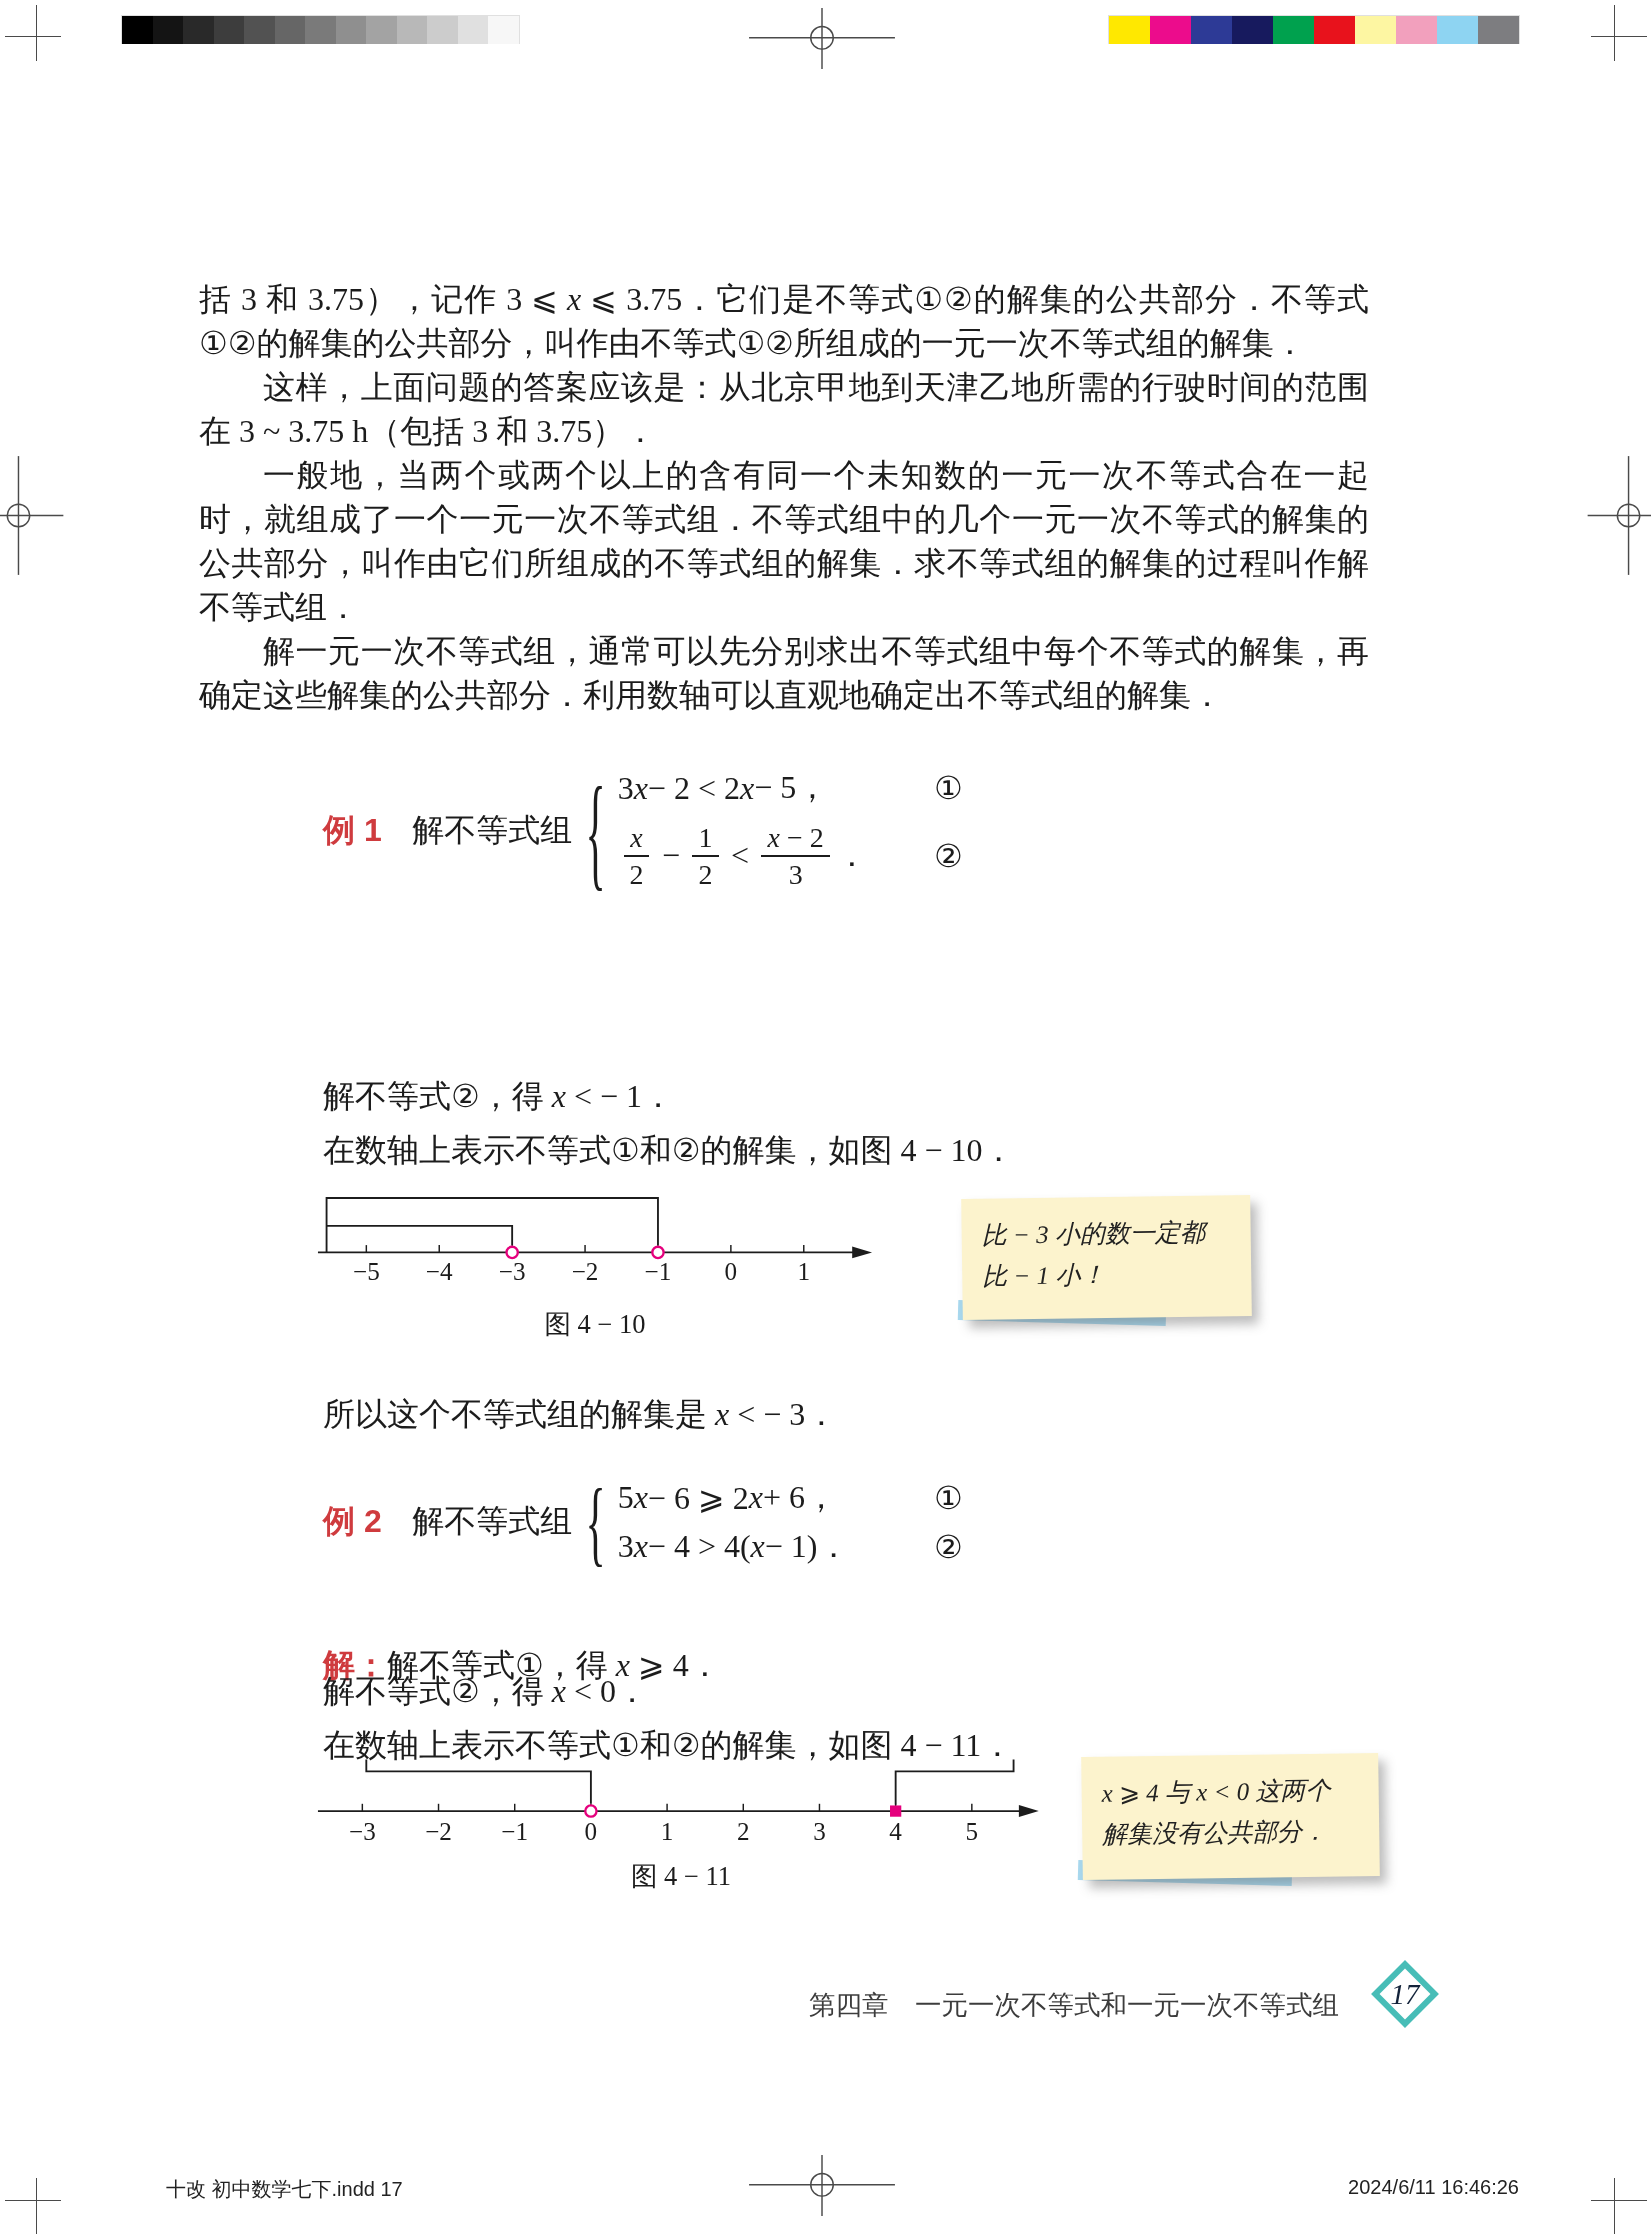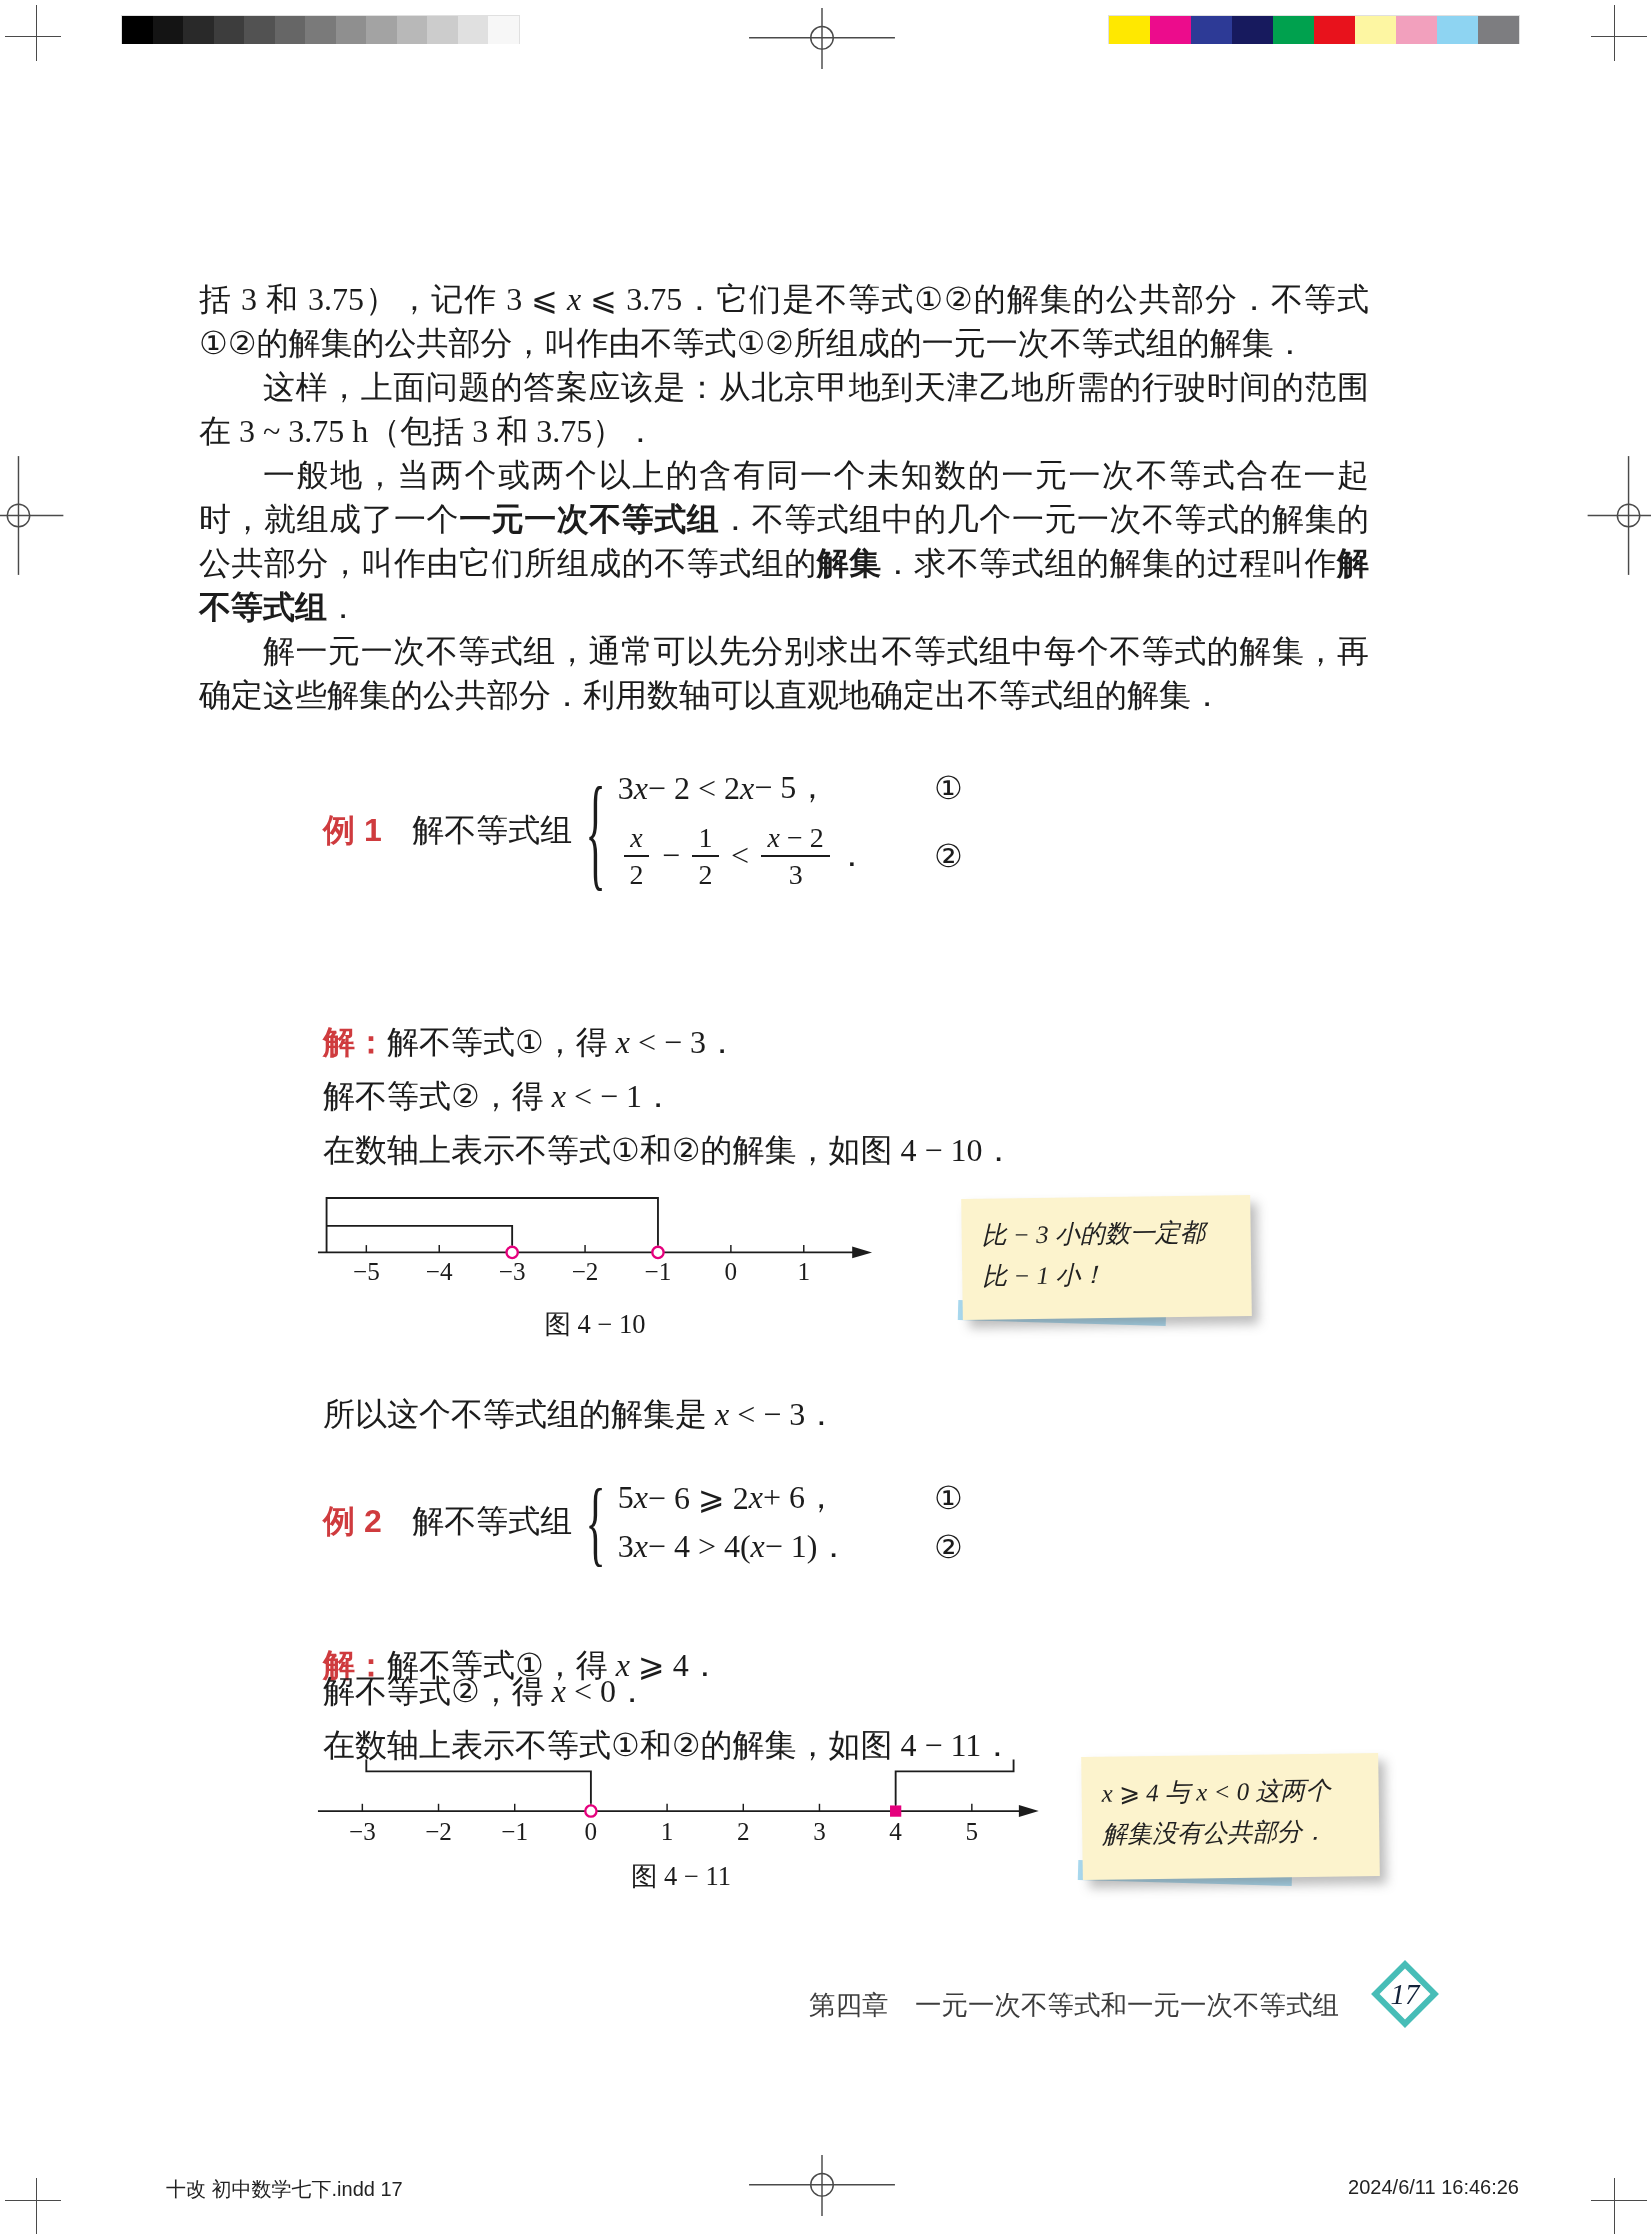--- a/index.html
+++ b/index.html
@@ -15,21 +15,21 @@
   .colorbar .swatch { width:41px; height:28px; }
   .crop-mark { position:absolute; background:#4a4a4a; }
   .crosshair { position:absolute; }
   .crosshair line, .crosshair circle { stroke:#4a4a4a; stroke-width:2.2; fill:none; }
 
   
   .content { position:absolute; left:199px; top:277px; width:1170px;
              font-size:32px; line-height:44px; text-align:justify; }
   .para { margin:0; text-indent:2em; }
   .para.no-indent { text-indent:0; }
-  .term { font-family:"Liberation Sans","DejaVu Sans",sans-serif; font-weight:bold; }
+  .term { font-family:"Liberation Sans","DejaVu Sans",sans-serif; font-weight:normal; }
   .var  { font-style:italic; }
 
   
   .example { position:absolute; left:323px; display:flex; align-items:center; font-size:32px; }
   #example1 { top:763px; }
   #example2 { top:1473px; }
   .ex-label { color:var(--accent-red,#cf3b3e); font-family:"Liberation Sans","DejaVu Sans",sans-serif;
               font-weight:bold; margin-right:30.5px; white-space:nowrap; }
   .ex-intro { margin-right:8px; white-space:nowrap; }
   .brace { display:inline-block; font-size:42px; line-height:1; transform-origin:center; margin:0 12px 0 5.3px; }
@@ -191,21 +191,20 @@
               <span class="num"><span class="var">x</span><span> − 2</span></span>
               <span class="den">3</span>
             </span>
           <span>．</span>
         </span>
         <span class="mark">②</span>
       </div>
     </div>
   </div>
 
-  <div class="sol-line" id="ex1-sol1"><span class="sol-label">解：</span><span>解不等式①，得 </span><span class="var">x</span><span> &lt; − 3．</span></div>
   <div class="sol-line" id="ex1-sol2"><span>解不等式②，得 </span><span class="var">x</span><span> &lt; − 1．</span></div>
   <div class="sol-line" id="ex1-sol3"><span>在数轴上表示不等式①和②的解集，如图 4 − 10．</span></div>
 
   <div class="figure" id="fig410">
     <svg width="570" height="123" viewBox="0 0 860 185">
       <line class="axis" x1="12" y1="118" x2="826" y2="118"></line>
       <polygon class="arrowhead" points="848,118 818,109 818,127"></polygon>
       <line class="tick" x1="85" y1="107" x2="85" y2="118"></line>
       <line class="tick" x1="195" y1="107" x2="195" y2="118"></line>
       <line class="tick" x1="305" y1="107" x2="305" y2="118"></line>

